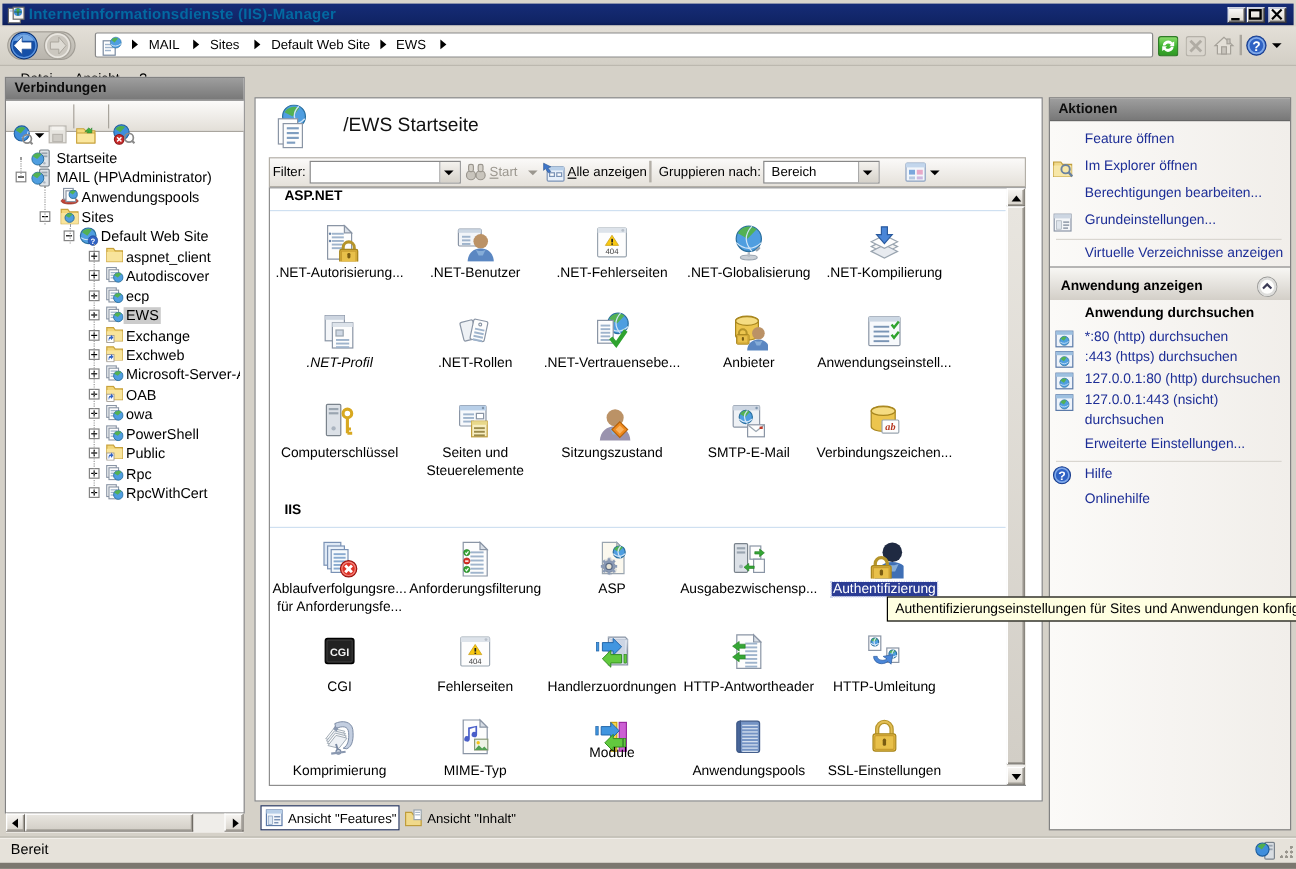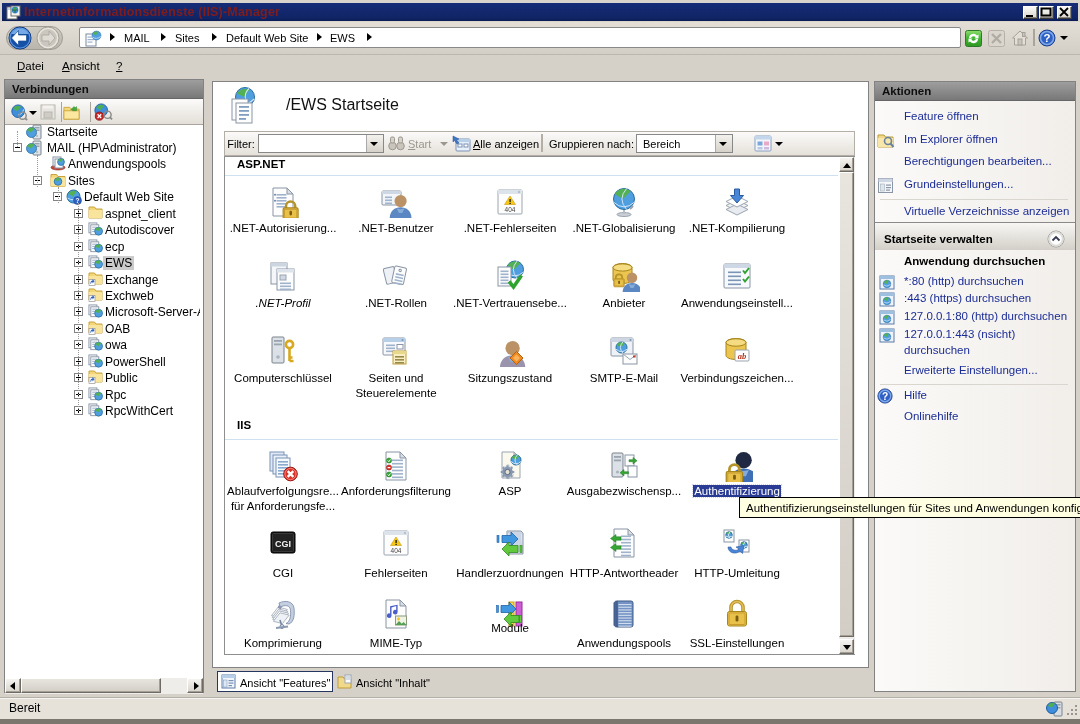--- a/index.html
+++ b/index.html
@@ -1,21 +1,21 @@
 <!DOCTYPE html>
 <html><head><meta charset="utf-8">
 <style>
 *{margin:0;padding:0;box-sizing:border-box}
 html,body{width:1080px;height:724px;overflow:hidden;background:#d5d1c8;
   font-family:"Liberation Sans",sans-serif;font-size:11.5px;color:#000}
 .abs{position:absolute}
 .titlebar{position:absolute;left:0;top:0;width:1080px;height:22px;background:#d9d5cc}
 .titleblue{position:absolute;left:2px;top:3px;width:1076px;height:18px;
   background:linear-gradient(#162c77,#102465 85%,#0b1c55)}
-.ttxt{position:absolute;left:24px;top:5px;color:#7f1d1d;font-weight:bold;font-size:12.5px;letter-spacing:.2px}
+.ttxt{position:absolute;left:24px;top:5px;color:#0369a1;font-weight:bold;font-size:12.5px;letter-spacing:.2px}
 .wbtn{position:absolute;top:6px;width:15px;height:13px;background:linear-gradient(#fbfaf8,#d9d5cc);
   border:1px solid #fff;border-right-color:#3c3a36;border-bottom-color:#3c3a36;
   box-shadow:inset -1px -1px 0 #8a867e;text-align:center}
 .navbar{position:absolute;left:0;top:22px;width:1080px;height:33px;
   background:linear-gradient(#e3dfd7,#d3cfc6);border-bottom:1px solid #bcb8af}
 .crumbbox{position:absolute;left:79px;top:27px;width:882px;height:21px;background:#fff;
   border:1px solid #898989;border-radius:2px}
 .crumbtxt{position:absolute;top:32px;font-size:11px}
 .arr{position:absolute;top:33px;width:0;height:0;border-left:5px solid #000;
   border-top:4px solid transparent;border-bottom:4px solid transparent}
@@ -138,21 +138,21 @@
  <circle cx="9" cy="9" r="6.5" fill="none" stroke="#7fa8e8" stroke-width="1.5"></circle>
  <text x="9" y="13.2" text-anchor="middle" font-family="Liberation Sans" font-size="11.5" font-weight="bold" fill="#fff">?</text>
 </svg>
 <div class="cdown" style="left:1060px;top:36px"></div>
 
 <div class="menubar"></div>
 <div class="mitem" style="left:17px"><u>D</u>atei</div>
 <div class="mitem" style="left:62px"><u>A</u>nsicht</div>
 <div class="mitem" style="left:116px"><u>?</u></div>
 
-<div class="panel" style="left:4px;top:79px;width:200px;height:614px">
+<div class="panel" style="left:4px;top:64px;width:200px;height:614px">
  <div class="phdr">Verbindungen</div>
  <div class="ltb"></div>
  <div class="vsep" style="left:56px;top:22px;height:20px"></div>
  <div class="vsep" style="left:85px;top:22px;height:20px"></div>
 </div>
 <svg class="abs" style="left:10px;top:104px" width="18" height="18" viewBox="0 0 20 20">
  <circle cx="9" cy="8" r="7" fill="#3f8edc" stroke="#1f5f9e"></circle>
  <path d="M3.5 5a7 7 0 0 1 9-2L8 8z" fill="#4fae4f"></path>
  <path d="M9 12a7 7 0 0 0 6-6" fill="none" stroke="#d6e8fa"></path>
  <circle cx="14" cy="13" r="4" fill="none" stroke="#8a8a8a" stroke-width="1.6"></circle>
@@ -925,21 +925,21 @@
     <rect x="1.5" y="1.5" width="14" height="3.5" fill="#cdd6e2"></rect>
     <rect x="3.5" y="7" width="4" height="7" fill="#dfe5ec" stroke="#9aa5b0" stroke-width=".5"></rect>
     <rect x="9" y="7.5" width="5" height="1.2" fill="#8a95a5"></rect>
     <rect x="9" y="10" width="5" height="1.2" fill="#8a95a5"></rect>
     <rect x="9" y="12.5" width="4" height="1.2" fill="#8a95a5"></rect>
   </svg>
 <div class="alink" style="left:904px;top:178px">Grundeinstellungen...</div>
 <div class="asep" style="left:880px;top:199px;width:188px"></div>
 <div class="alink" style="left:904px;top:205px">Virtuelle Verzeichnisse anzeigen</div>
 <div class="abs" style="left:875px;top:222px;width:200px;height:28px;background:linear-gradient(#f8f7f4,#d3cfc8);border-top:1px solid #8a8a8a"></div>
-<div class="ahdr" style="left:884px;top:233px">Startseite verwalten</div>
+<div class="ahdr" style="left:884px;top:233px">Anwendung anzeigen</div>
 <svg class="ic" style="left:1047px;top:230px" width="18" height="18" viewBox="0 0 18 18">
     <circle cx="9" cy="9" r="8" fill="#fdfdfc" stroke="#9a9a98"></circle>
     <circle cx="9" cy="9" r="6.8" fill="none" stroke="#dddddb" stroke-width="2"></circle>
     <path d="M5.5 10.5L9 7l3.5 3.5" fill="none" stroke="#3a3a55" stroke-width="1.8"></path>
   </svg>
 <div class="ahdr" style="left:904px;top:255px">Anwendung durchsuchen</div>
 <svg class="ic" style="left:879px;top:275px" width="16" height="15" viewBox="0 0 16 15">
     <rect x="1" y="1" width="14" height="13" fill="#eef3fa" stroke="#5b7aa8"></rect>
     <rect x="1" y="1" width="14" height="3" fill="#9ec0e0"></rect>
     <circle cx="8" cy="9" r="3.8" fill="#4f9ee0" stroke="#2a6f9e" stroke-width=".6"></circle>

